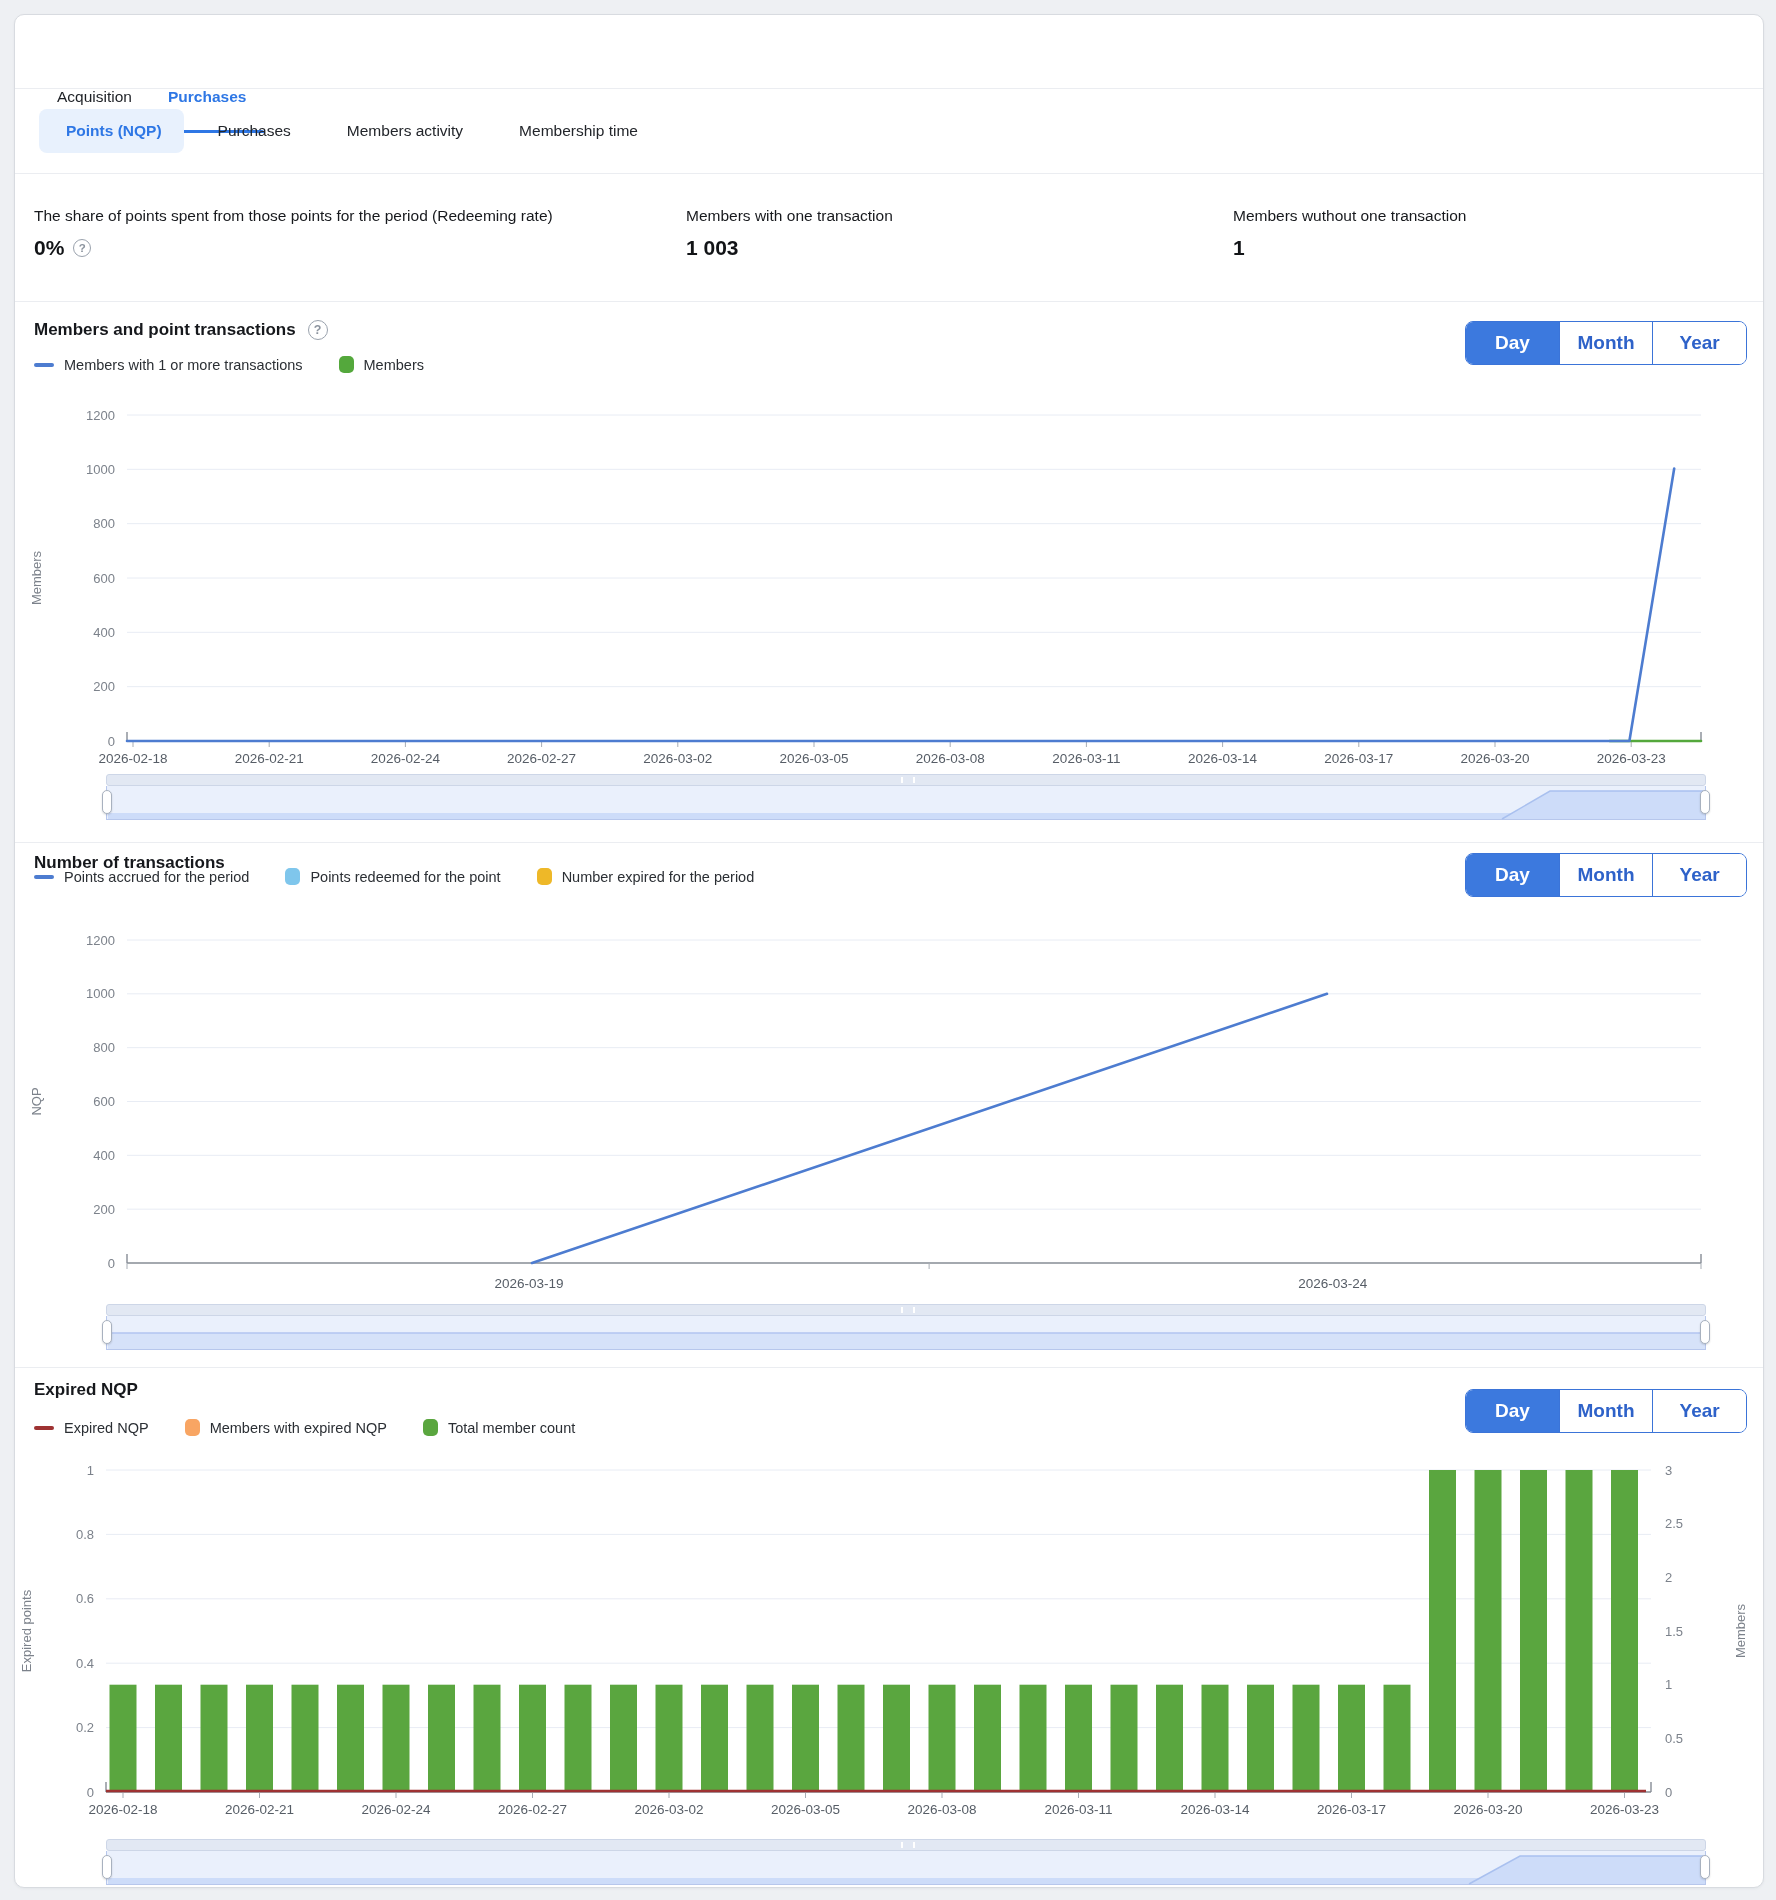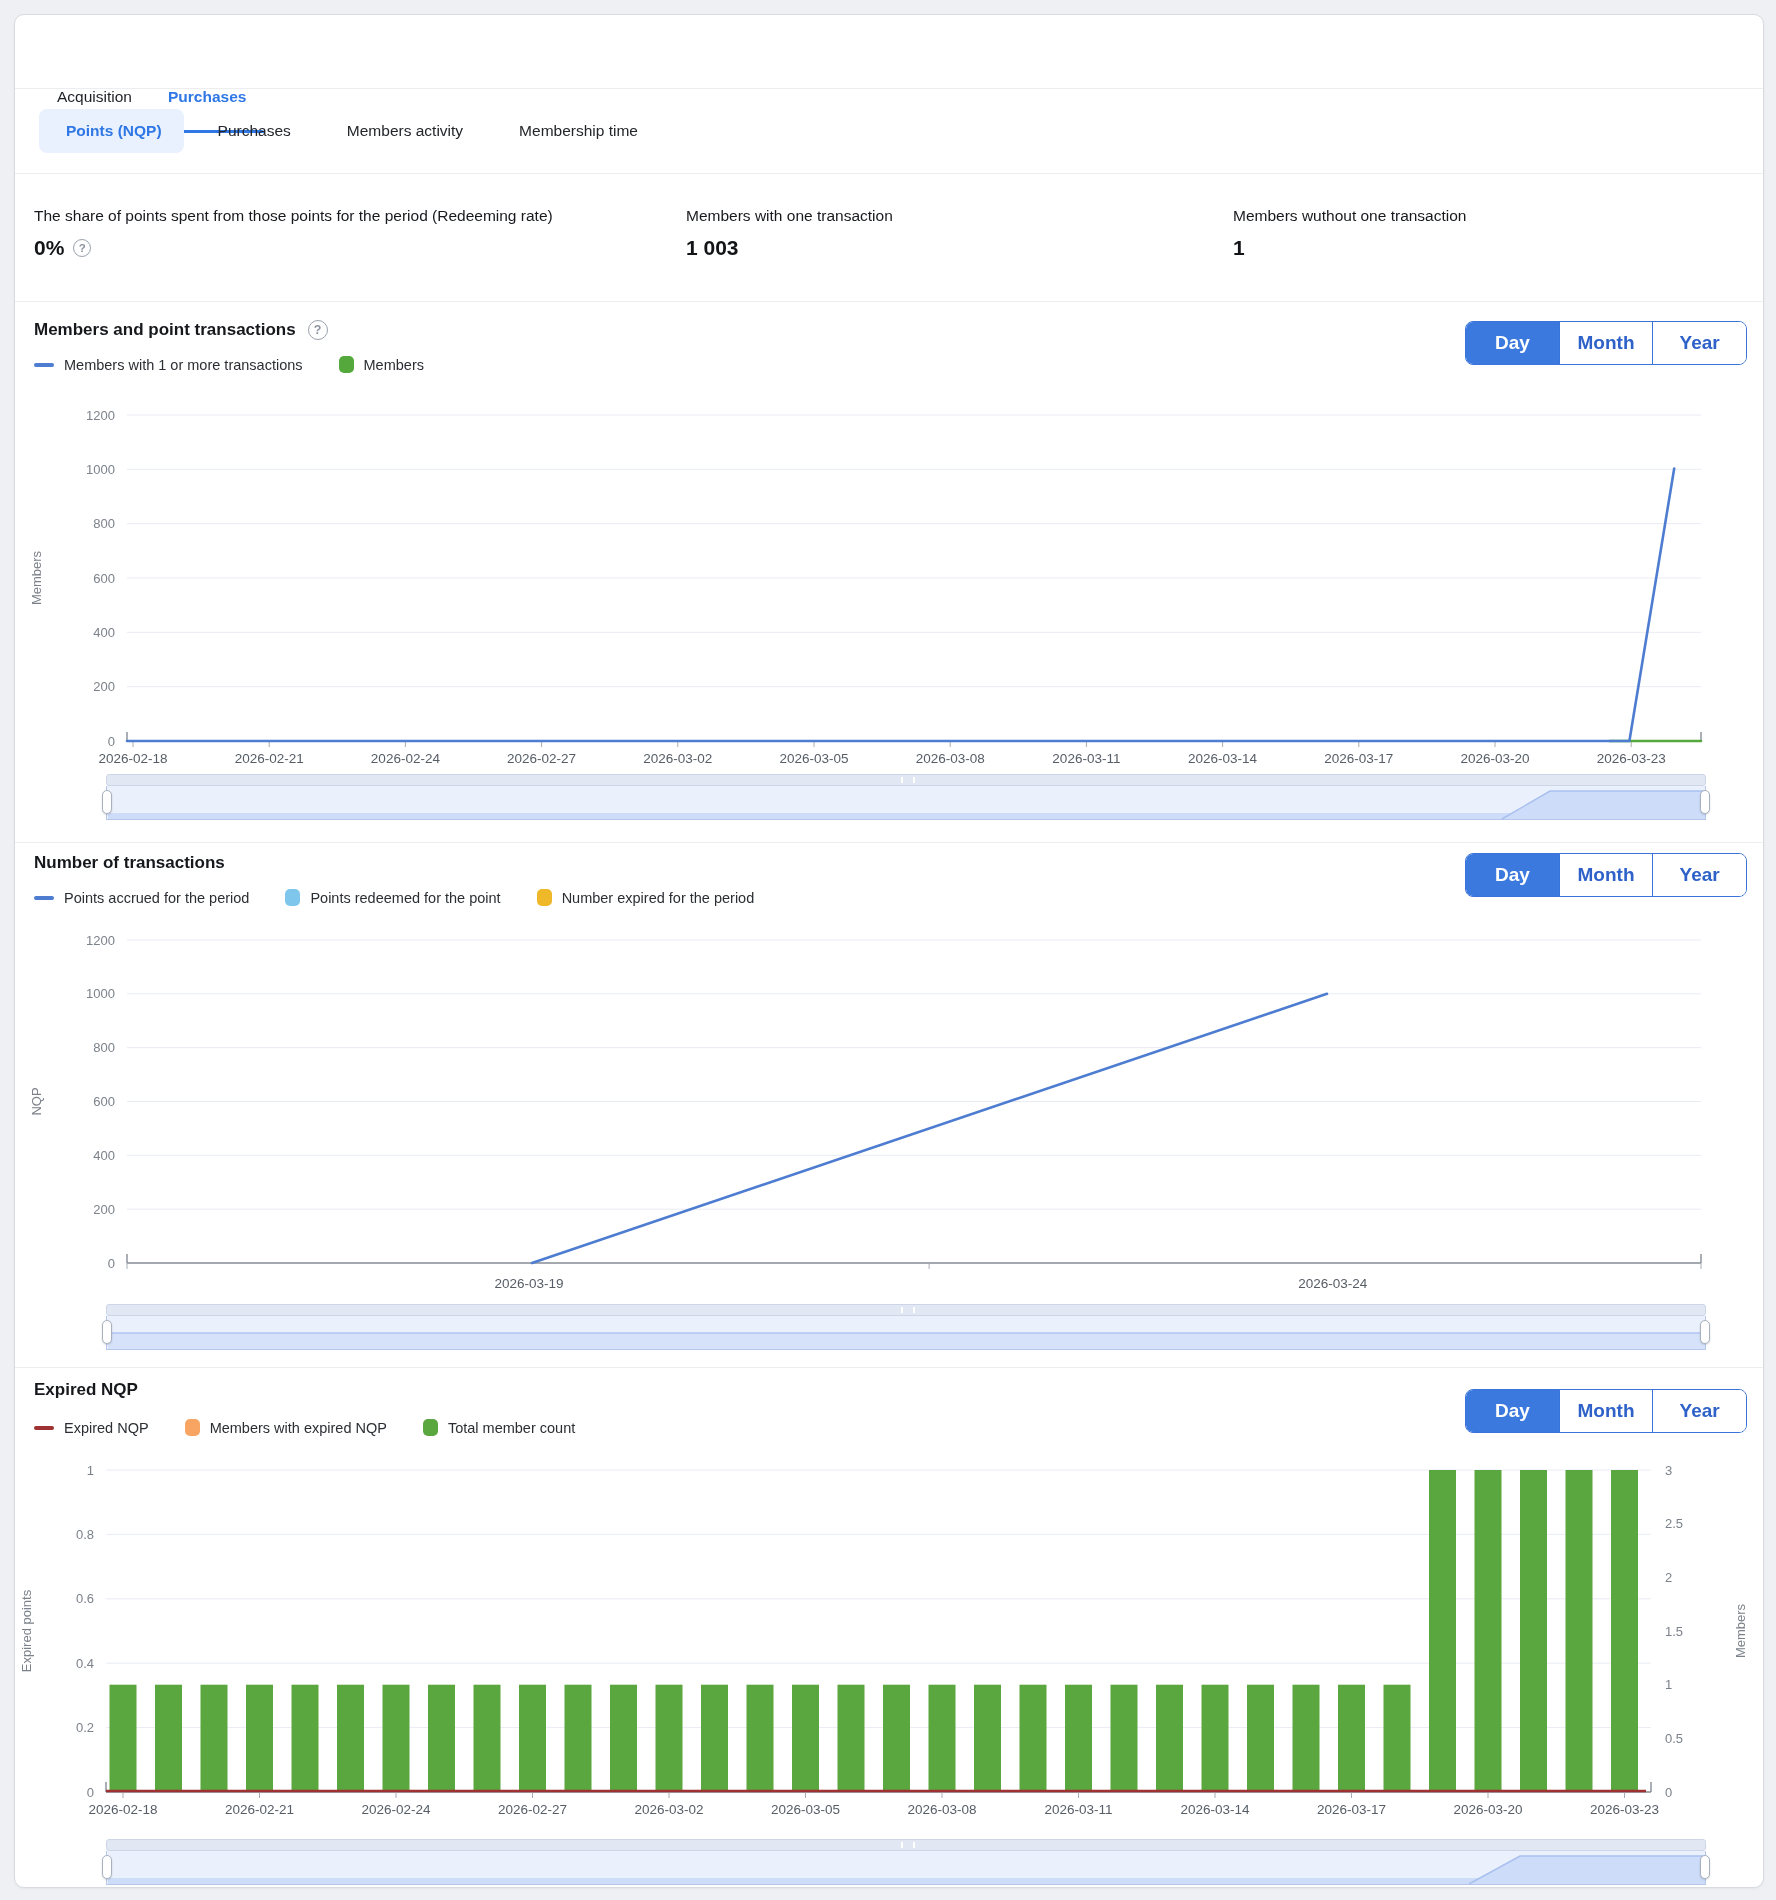--- a/index.html
+++ b/index.html
@@ -183,21 +183,21 @@
         </svg>
         <div class="zs-handle left"></div>
         <div class="zs-handle right"></div>
       </div>
     </div>
     <div class="divider" style="top:827px"></div>
 
     <div class="chart-title-row" style="top:838px">
       <span class="chart-title">Number of transactions</span>
     </div>
-    <div class="legend-row" style="top:874px">
+    <div class="legend-row" style="top:853px">
       <div class="legend-item">
         <span class="lg-line" style="background: rgb(77, 124, 208);"></span>
         <span>Points accrued for the period</span>
       </div>
       <div class="legend-item">
         <span class="lg-square" style="background: rgb(127, 198, 236);"></span>
         <span>Points redeemed for the point</span>
       </div>
       <div class="legend-item">
         <span class="lg-square" style="background: rgb(238, 184, 40);"></span>

